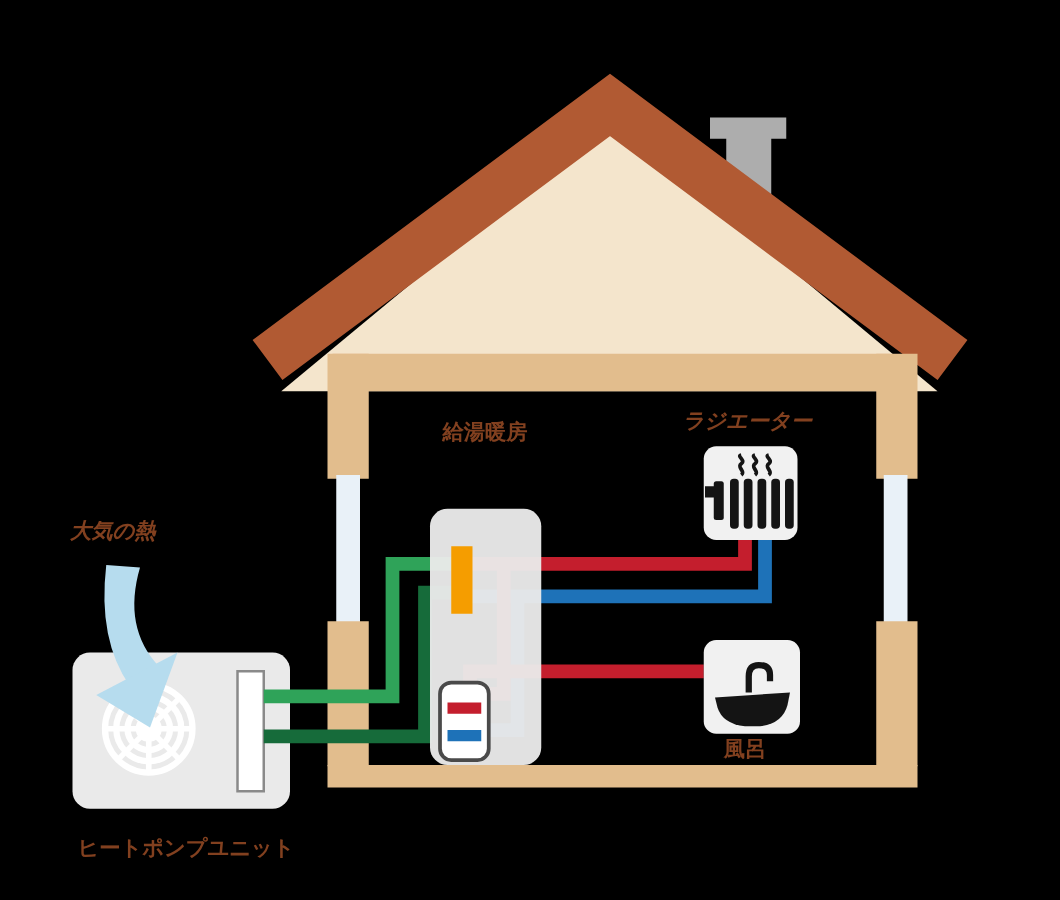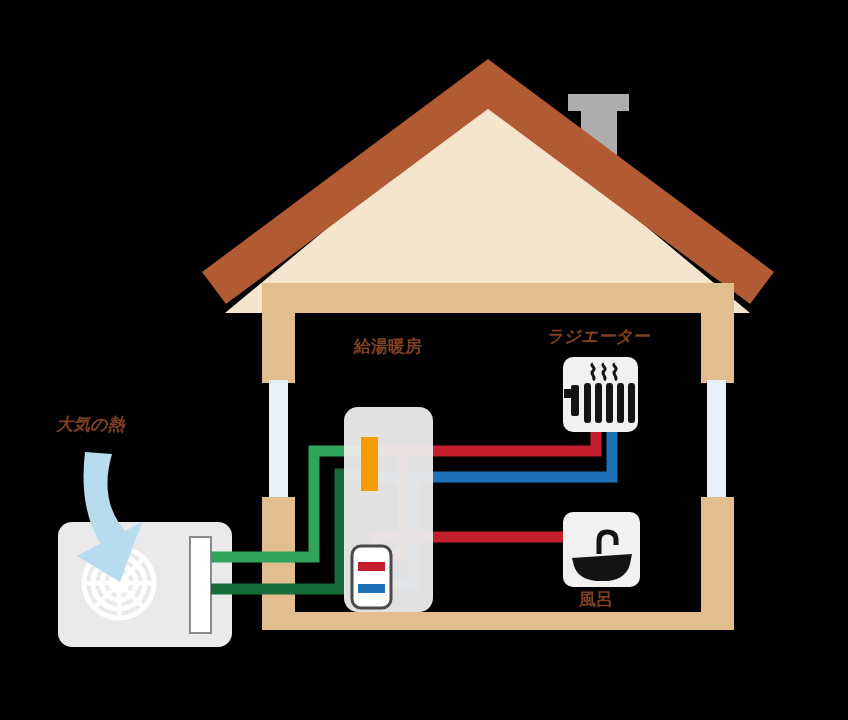--- a/index.html
+++ b/index.html
@@ -109,14 +109,15 @@
     </g>
   </g>
 </svg>
 
   <div class="label italic" id="air-label">大気の熱</div>
   <div class="label center" id="tank-label">
     <div>給湯暖房</div>
   </div>
   <div class="label" id="radiator-label">ラジエーター</div>
   <div class="label" id="bath-label">風呂</div>
+  <div class="label" id="outdoor-label">ヒートポンプユニット</div>
 
 </div>
 
 </body></html>

